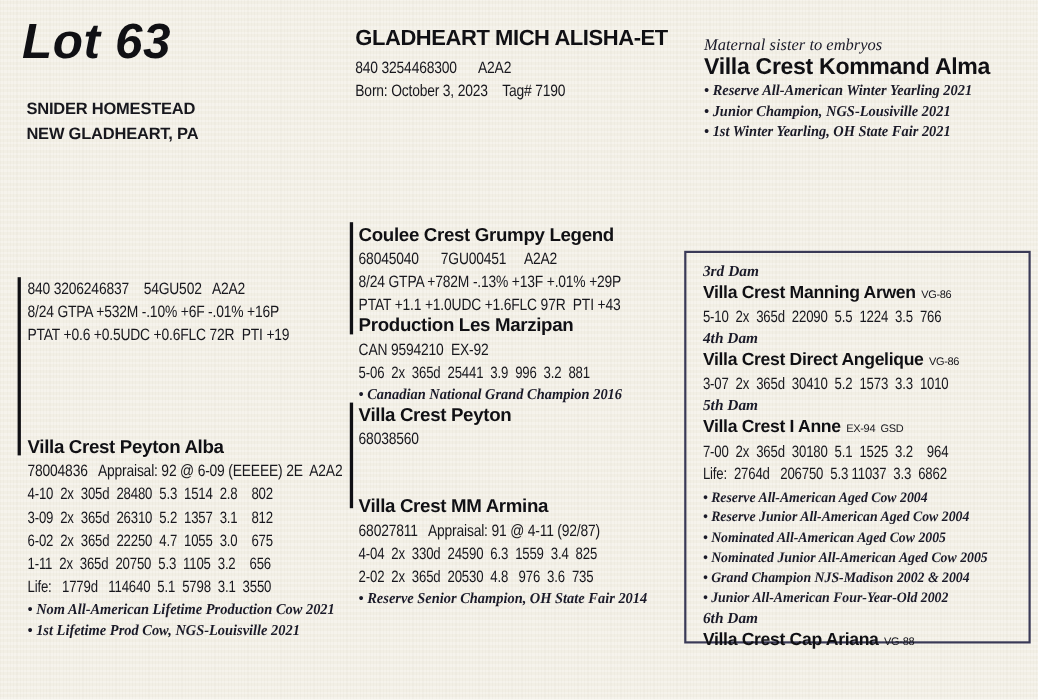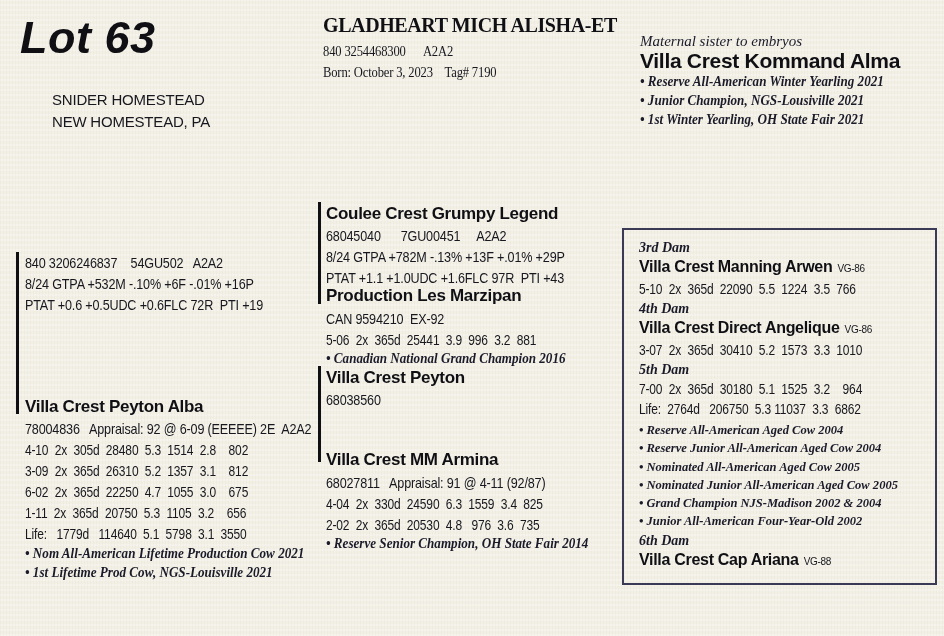--- a/index.html
+++ b/index.html
@@ -17,21 +17,21 @@
       repeating-linear-gradient(0deg, rgba(255,255,255,0.28) 0 2px, rgba(0,0,0,0) 2px 5px);
     padding-left: 24px;
   }
   .abs { position: absolute; }
 
   .lot {
     font-size: 45px; font-weight: 700; font-style: italic;
     letter-spacing: 0.5px; color: #101014;
   }
   .consignor-line {
-    font-size: 15px; font-weight: 400; line-height: 21.5px; letter-spacing: -0.2px; margin-left: 28px;
+    font-size: 15px; font-weight: 700; line-height: 21.5px; letter-spacing: -0.2px;
   }
   .animal-name {
     font-size: 20px; font-weight: 700; letter-spacing: -0.4px; line-height: 26px;
     color: #101014;
   }
   .cow-name {
     font-size: 17px; font-weight: 700; letter-spacing: -0.3px; line-height: 23px;
     color: #101014; white-space: pre;
   }
   .sub-name {
@@ -79,24 +79,24 @@
 </style>
 </head>
 <body>
 
 <div class="page">
 
   <div class="abs lot" style="left:20px; top:12px;">Lot 63</div>
 
   <div class="abs" style="left:24px; top:89px;">
     <div class="consignor-line">SNIDER HOMESTEAD</div>
-    <div class="consignor-line">NEW HOMESTEAD, PA</div>
+    <div class="consignor-line">NEW GLADHEART, PA</div>
   </div>
 
-  <div class="abs" style="left:323px; top:12px;font-family:Liberation Serif, serif;">
+  <div class="abs" style="left:323px; top:22px;">
     <div class="animal-name">GLADHEART MICH ALISHA-ET</div>
     <div class="data" style="margin-top:3px;">840 3254468300      A2A2</div>
     <div class="data">Born: October 3, 2023    Tag# 7190</div>
   </div>
 
   <div class="abs" style="left:640px; top:33px;">
     <div class="serif-note">Maternal sister to embryos</div>
     <div class="sub-name" style="margin-top:1px;">Villa Crest Kommand Alma</div>
     <div class="bullet" style="margin-top:2px;">• Reserve All-American Winter Yearling 2021</div>
     <div class="bullet">• Junior Champion, NGS-Lousiville 2021</div>
@@ -156,20 +156,21 @@
 
     <div class="dam-label">3rd Dam</div>
     <div class="box-name"><span class="bn">Villa Crest Manning Arwen</span><span class="bs">VG-86</span></div>
     <div class="rec box-rec">5-10  2x  365d  22090  5.5  1224  3.5  766</div>
 
     <div class="dam-label">4th Dam</div>
     <div class="box-name"><span class="bn">Villa Crest Direct Angelique</span><span class="bs">VG-86</span></div>
     <div class="rec box-rec">3-07  2x  365d  30410  5.2  1573  3.3  1010</div>
 
     <div class="dam-label">5th Dam</div>
+    <div class="box-name"><span class="bn">Villa Crest I Anne</span><span class="bs">EX-94  GSD</span></div>
     <div class="rec box-rec">7-00  2x  365d  30180  5.1  1525  3.2    964</div>
     <div class="rec box-rec">Life:  2764d   206750  5.3 11037  3.3  6862</div>
 
     <div class="bullet box-bullet" style="margin-top:2px;">• Reserve All-American Aged Cow 2004</div>
     <div class="bullet box-bullet">• Reserve Junior All-American Aged Cow 2004</div>
     <div class="bullet box-bullet">• Nominated All-American Aged Cow 2005</div>
     <div class="bullet box-bullet">• Nominated Junior All-American Aged Cow 2005</div>
     <div class="bullet box-bullet">• Grand Champion NJS-Madison 2002 &amp; 2004</div>
     <div class="bullet box-bullet">• Junior All-American Four-Year-Old 2002</div>
 

